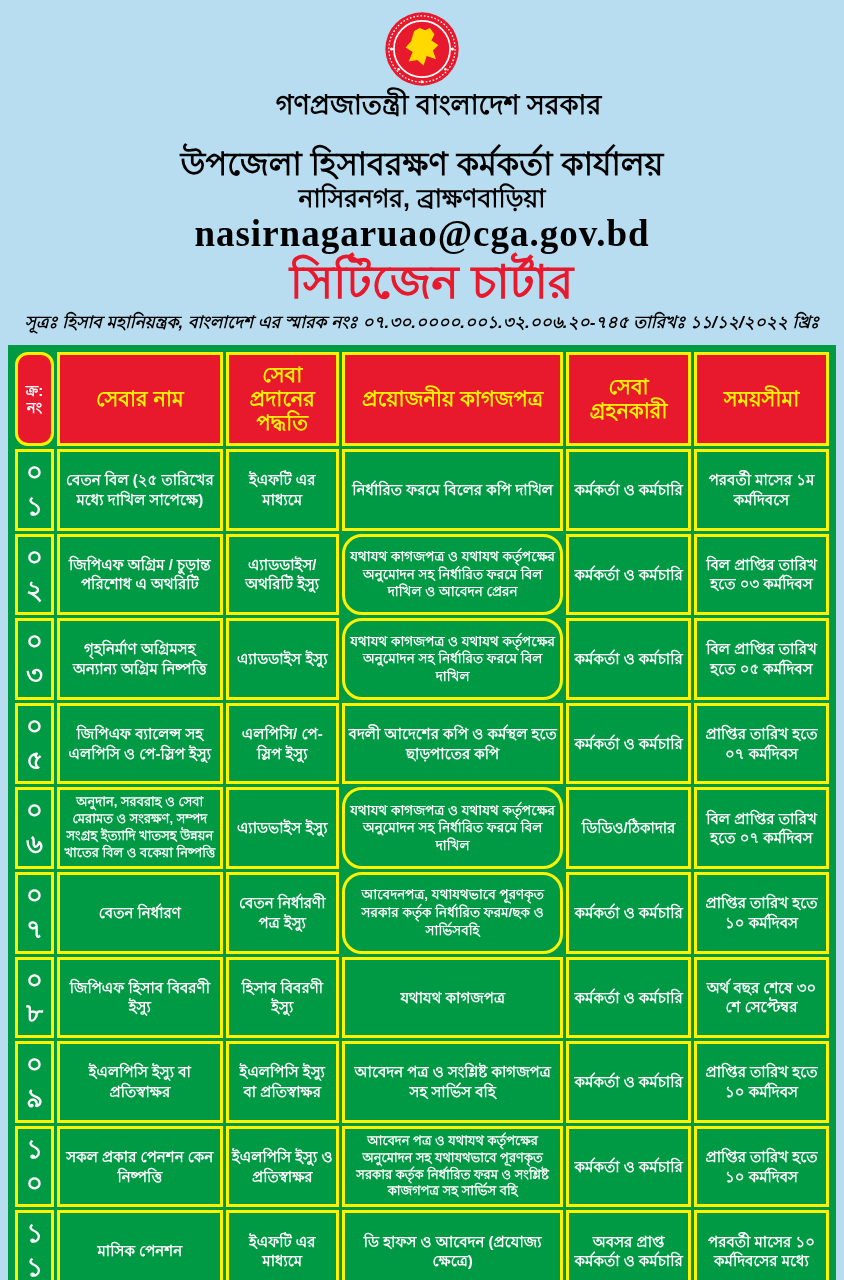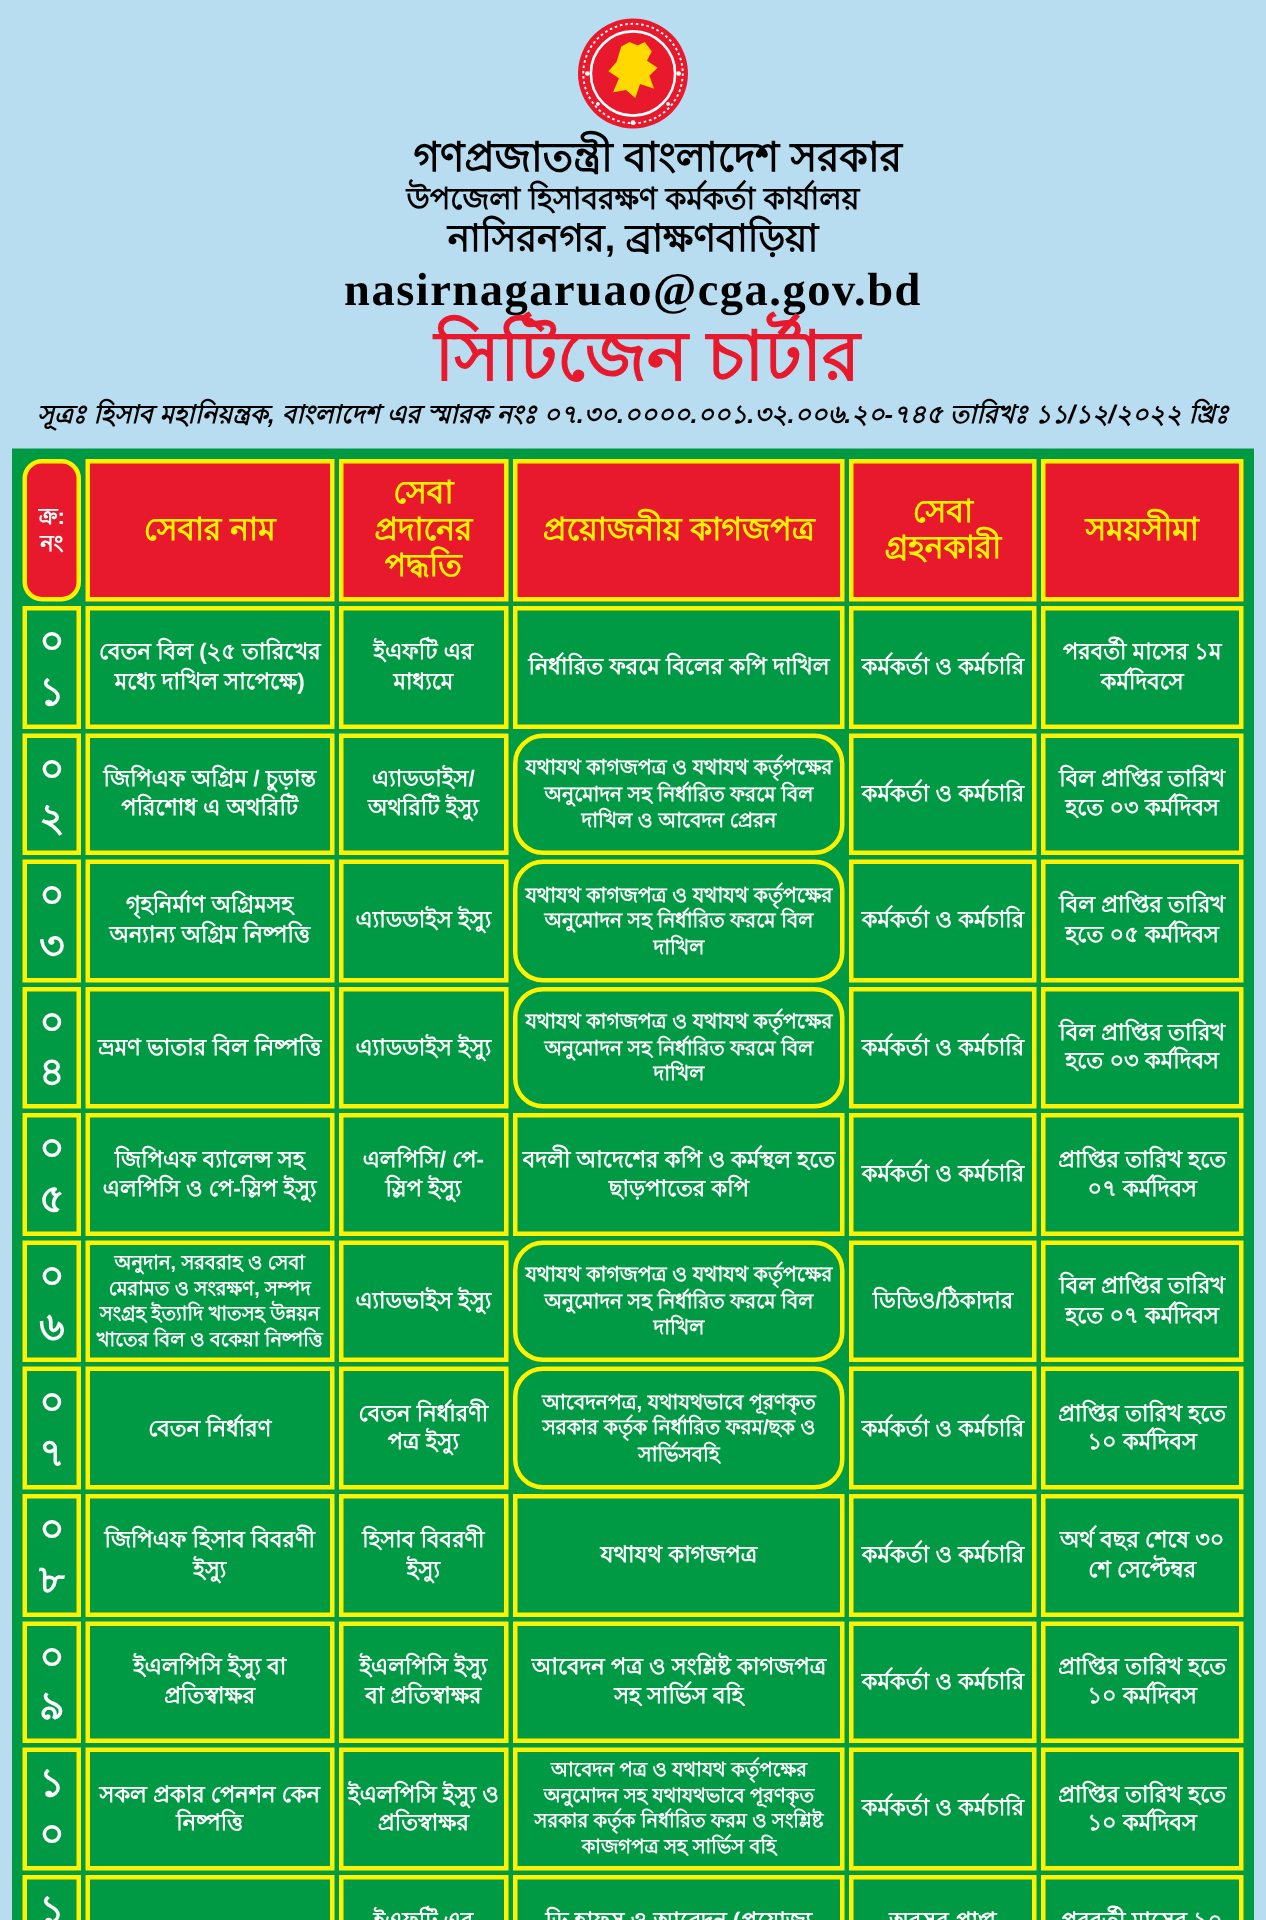--- a/index.html
+++ b/index.html
@@ -8,23 +8,23 @@
     background:#b9ddf0;
     font-family:"Liberation Sans", sans-serif;
     color:#000;
   }
   .page { width:844px; overflow:hidden; }
 
   
   .header { text-align:center; padding-top:10px; }
   .emblem { line-height:0; margin-bottom:2px; }
   .gov-line    { font-size:27px; font-weight:bold; line-height:1.18;padding-left:33px; }
-  .office-line { font-size:20px; font-weight:bold; line-height:1.18; }
+  .office-line { font-size:32px; font-weight:bold; line-height:1.18;margin-top:24px; }
   .loc-line    { font-size:25px; font-weight:bold; line-height:1.18;text-align:center; }
-  .email-line  { font-family:"Liberation Serif", serif; font-size:31px; font-weight:bold; letter-spacing:1px; line-height:1.15; }
+  .email-line  { font-family:"Liberation Serif", serif; font-size:37px; font-weight:bold; letter-spacing:1px; line-height:1.15; }
   .charter     { color:#e8192c; font-size:46px; font-weight:bold; line-height:1.15;margin-left:19px; }
   .ref         { font-size:17px; font-weight:bold; margin-top:0;font-style:italic; }
 
   
   .panel { background:#019a44; margin:8px 8px 0 8px; padding:4px; }
   table.services { width:100%; border-collapse:separate; border-spacing:3px; table-layout:fixed; }
   .services th, .services td {
     border:3px solid #fff200;
     text-align:center; vertical-align:middle;
     padding:4px 3px;
@@ -110,28 +110,20 @@
           </tr>
           <tr>
             <td class="serial">০৩</td>
             <td>গৃহনির্মাণ অগ্রিমসহ অন্যান্য অগ্রিম নিষ্পত্তি</td>
             <td>এ্যাডডাইস ইস্যু</td>
             <td class="smalltext">যথাযথ কাগজপত্র ও যথাযথ কর্তৃপক্ষের অনুমোদন সহ নির্ধারিত ফরমে বিল দাখিল</td>
             <td>কর্মকর্তা ও কর্মচারি</td>
             <td>বিল প্রাপ্তির তারিখ হতে ০৫ কর্মদিবস</td>
           </tr>
           <tr>
-            <td class="serial">০৪</td>
-            <td>ভ্রমণ ভাতার বিল নিষ্পত্তি</td>
-            <td>এ্যাডডাইস ইস্যু</td>
-            <td class="smalltext">যথাযথ কাগজপত্র ও যথাযথ কর্তৃপক্ষের অনুমোদন সহ নির্ধারিত ফরমে বিল দাখিল</td>
-            <td>কর্মকর্তা ও কর্মচারি</td>
-            <td>বিল প্রাপ্তির তারিখ হতে ০৩ কর্মদিবস</td>
-          </tr>
-          <tr>
             <td class="serial">০৫</td>
             <td>জিপিএফ ব্যালেন্স সহ এলপিসি ও পে-স্লিপ ইস্যু</td>
             <td>এলপিসি/ পে-স্লিপ ইস্যু</td>
             <td>বদলী আদেশের কপি ও কর্মস্থল হতে ছাড়পাতের কপি</td>
             <td>কর্মকর্তা ও কর্মচারি</td>
             <td>প্রাপ্তির তারিখ হতে ০৭ কর্মদিবস</td>
           </tr>
           <tr>
             <td class="serial">০৬</td>
             <td class="xsmall">অনুদান, সরবরাহ ও সেবা মেরামত ও সংরক্ষণ, সম্পদ সংগ্রহ ইত্যাদি খাতসহ উন্নয়ন খাতের বিল ও বকেয়া নিষ্পত্তি</td>

